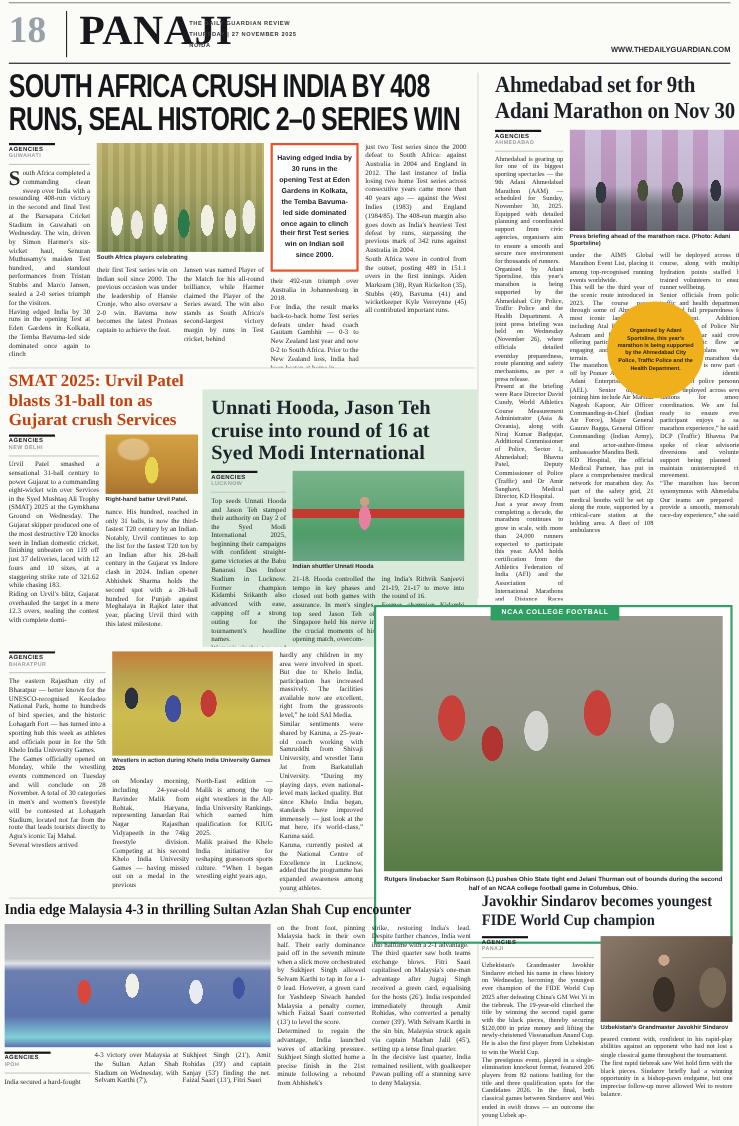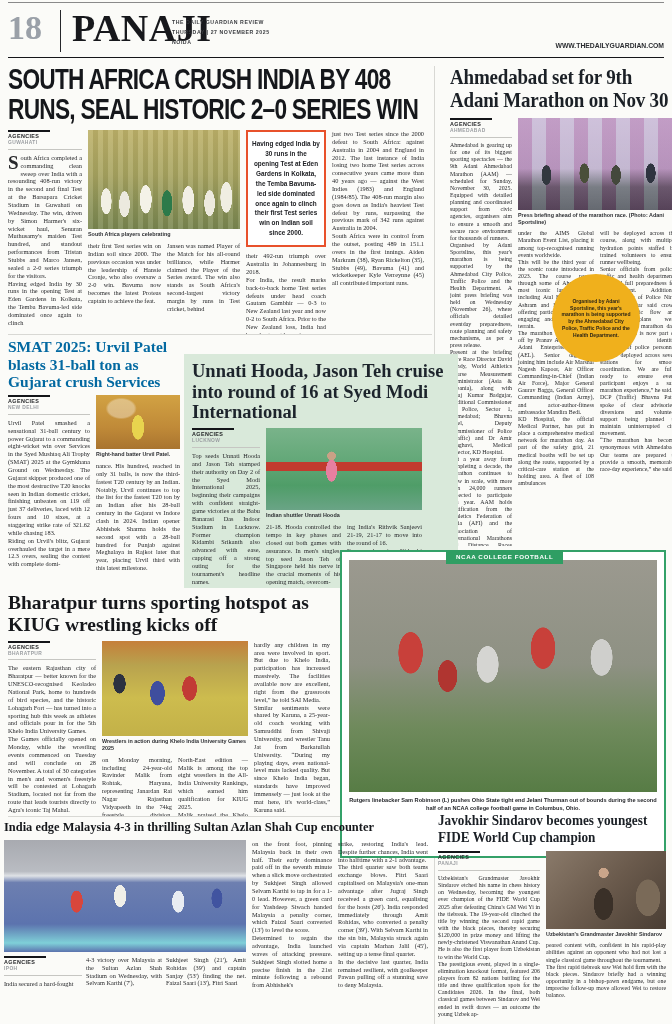--- a/index.html
+++ b/index.html
@@ -69,29 +69,29 @@
      radial-gradient(8px 16px at 84% 60%,#2f3440 60%,transparent 62%),
      repeating-linear-gradient(90deg,rgba(190,60,140,.18) 0 14px,rgba(255,255,255,.20) 14px 28px),
      linear-gradient(180deg,#c3b2d2 0%,#b5a6c6 55%,#585d66 75%,#3f444d 100%)}
   .mar-tworow{position:relative}
   .circle-quote{position:absolute;left:34px;top:44px;width:88px;height:88px;border-radius:50%;
                 background:#f0b01c;display:flex;align-items:center;justify-content:center;
                 text-align:center;font:700 5px/1.35 "Liberation Sans",sans-serif;color:#2a2417;padding:9px}
 
   
   .story-smat{position:absolute;left:8px;top:338px;width:174px;height:250px;overflow:hidden}
-  .hl-smat{font-size:15.5px;line-height:1.14;margin-bottom:4px;color:#0369a1}
+  .hl-smat{font-size:15.5px;line-height:1.14;margin-bottom:4px;color:#c2410c}
   .smat-left{width:82px;flex:none}.smat-right{width:84px;flex:none}
   .photo-urvil{height:54px;background:
      radial-gradient(10px 20px at 50% 60%,#e8d44e 60%,transparent 62%),
      radial-gradient(26px 18px at 30% 25%,rgba(255,255,255,.35) 50%,transparent 60%),
      linear-gradient(180deg,#d2a243 0%,#c08a38 60%,#a9742f 100%)}
 
   
-  .green-box{position:absolute;left:184px;top:354px;width:274px;height:234px;background:#d9e9da;
+  .green-box{position:absolute;left:184px;top:354px;width:250px;height:234px;background:#d9e9da;
              padding:7px 8px;overflow:hidden}
   .hl-badminton{font-size:18.5px;line-height:1.12;margin-bottom:5px;color:#1d242c}
   .bad-left{width:68px;flex:none}.bad-right{width:156px;flex:none}
   .photo-badminton{height:82px;background:
      radial-gradient(9px 18px at 42% 52%,#e77fa0 60%,transparent 62%),
      radial-gradient(6px 6px at 42% 34%,#c9a186 70%,transparent 75%),
      linear-gradient(180deg,transparent 42%,#c23b2e 42%,#c23b2e 52%,transparent 52%),
      linear-gradient(180deg,#79b38a 0%,#63a878 40%,#4f9d68 70%,#6aa486 100%)}
 
   
@@ -266,21 +266,20 @@
         <div class="tworow">
           <div class="bodytext" style="width:75px">21-18. Hooda controlled the tempo in key phases and closed out both games with assurance. In men's singles, top seed Jason Teh of Singapore held his nerve in the crucial moments of his opening match, overcom-</div>
           <div class="bodytext" style="width:75px">ing India's Rithvik Sanjeevi 21-19, 21-17 to move into the round of 16.
 Former champion Kidambi Srikanth looked solid as he opened his campaign with a smooth win over fellow Indian Kavin Thangam.</div>
         </div>
       </div>
     </div>
   </section>
 
   <section class="story-kiug">
-    <h2 class="hl hl-kiug">Bharatpur turns sporting hotspot as KIUG wrestling kicks off</h2>
     <div class="cols">
       <div class="kiug-left">
         <div class="byline">
           <span class="by-agency">AGENCIES</span>
           <span class="by-city">BHARATPUR</span>
         </div>
         <div class="bodytext">The eastern Rajasthan city of Bharatpur — better known for the UNESCO-recognised Keoladeo National Park, home to hundreds of bird species, and the historic Lohagarh Fort — has turned into a sporting hub this week as athletes and officials pour in for the 5th Khelo India University Games.
 The Games officially opened on Monday, while the wrestling events commenced on Tuesday and will conclude on 28 November. A total of 30 categories in men's and women's freestyle will be contested at Lohagarh Stadium, located not far from the route that leads tourists directly to Agra's iconic Taj Mahal.
 Several wrestlers arrived</div>
       </div>

